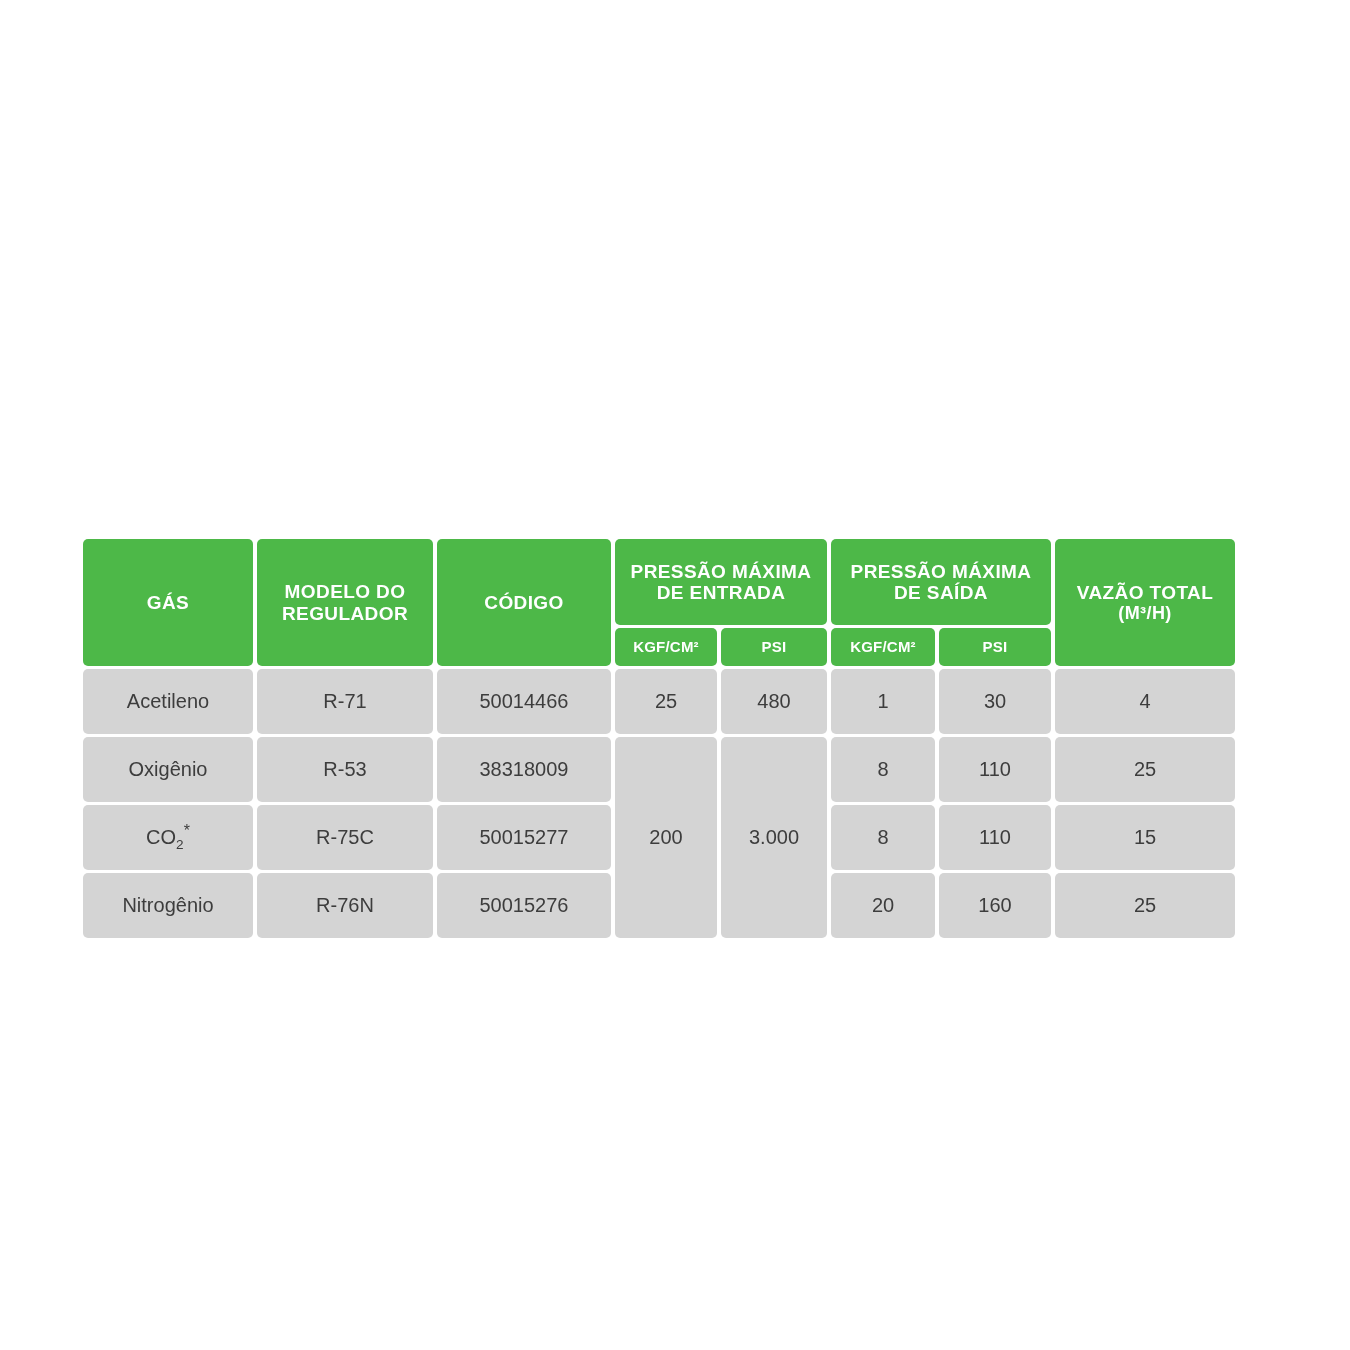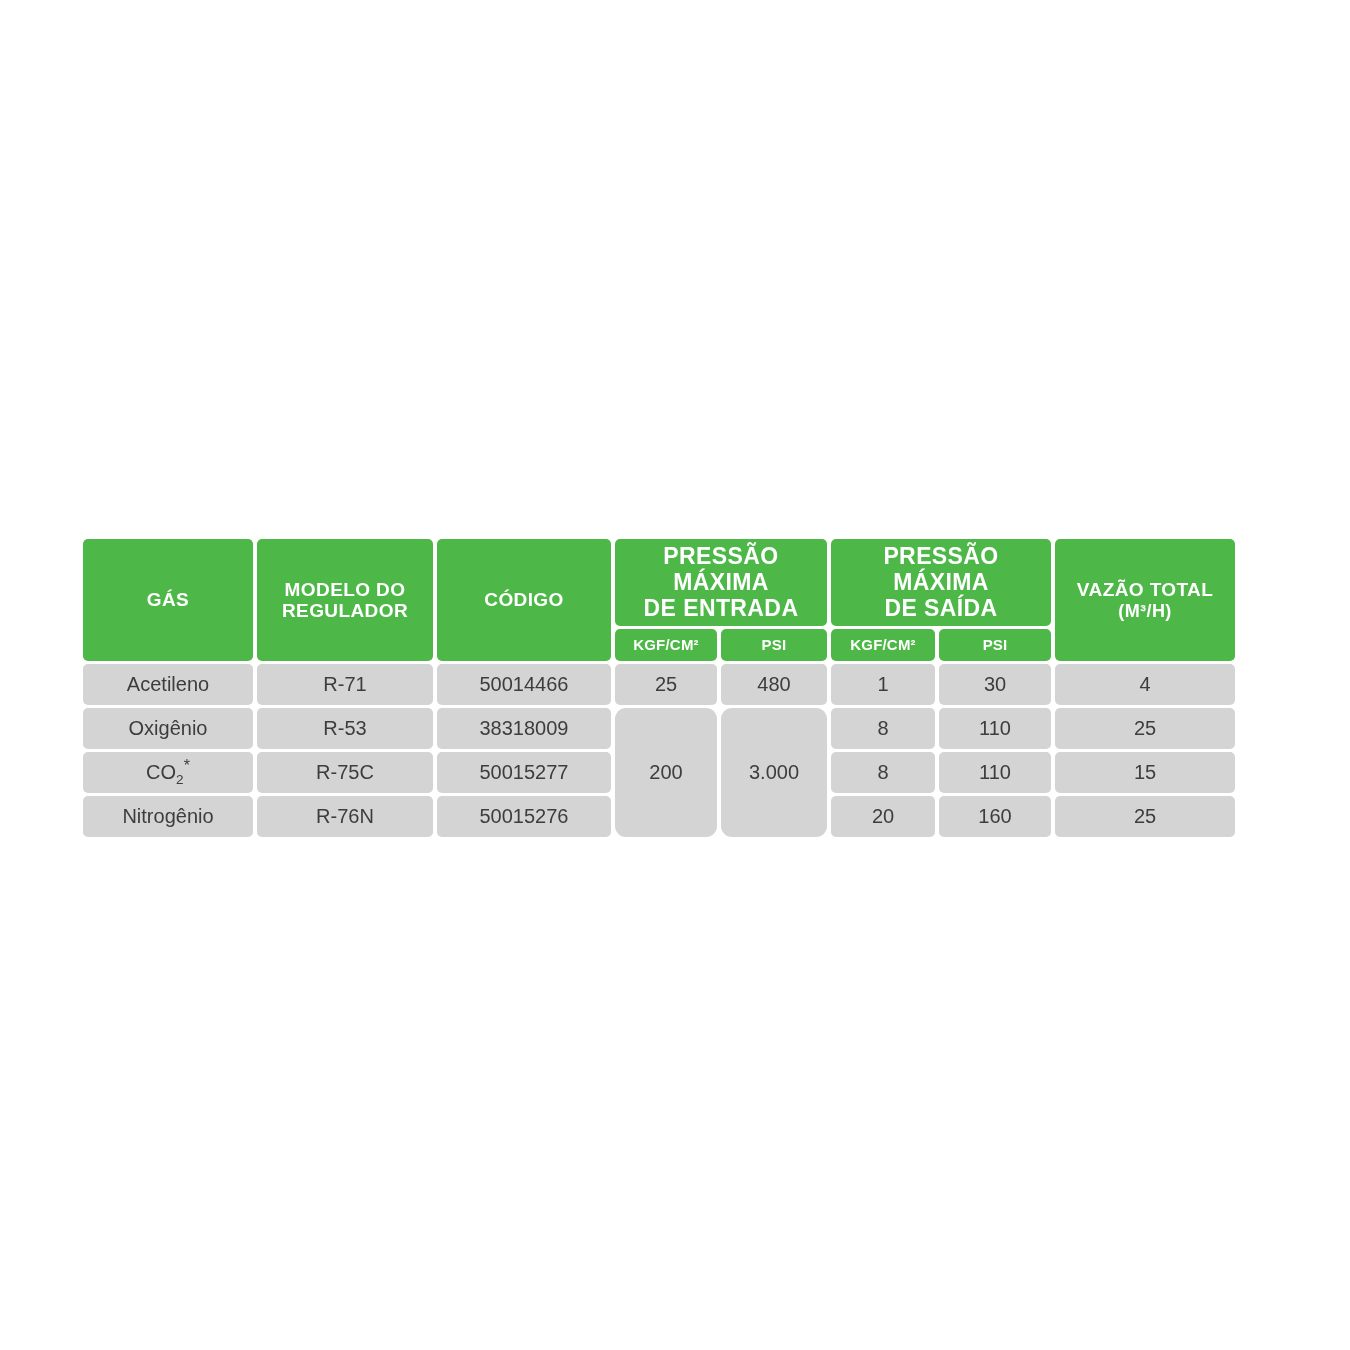--- a/index.html
+++ b/index.html
@@ -38,38 +38,38 @@
     text-align: center;
     vertical-align: middle;
     border-radius: 5px;
     letter-spacing: 0.4px;
     line-height: 1.12;
     padding: 2px 3px;
     font-size: 19px;
     text-transform: uppercase;
   }
   .hcell.tall   { height: 118px; }
-  .hcell.group  { height: 82px;  font-size: 23px; }
-  .hcell.sub    { height: 31px;  font-size: 15px; letter-spacing: 0.2px; padding: 0 14px; }
+  .hcell.group  { height: 82px;  font-size: 19px; }
+  .hcell.sub    { height: 38px;  font-size: 15px; letter-spacing: 0.2px; padding: 0 14px; }
   .hcell .unit  { display: block; font-size: 0.95em; }
 
   
   .dcell {
     background: #D4D4D4;
     color: #3d3d3d;
     text-align: center;
     vertical-align: middle;
     border-radius: 5px;
     font-size: 20px;
     font-weight: normal;
     height: 33px;
-    padding: 4px 4px;
+    padding: 16px 4px;
     white-space: nowrap;
   }
-  .dcell.merged { vertical-align: middle; border-radius: 11px; }
+  .dcell.merged { vertical-align: middle; }
   .dcell .sub2 {
     font-size: 0.68em;
     vertical-align: sub;
     line-height: 0;
   }
   .dcell .star {
     font-size: 0.8em;
     vertical-align: super;
     line-height: 0;
   }

